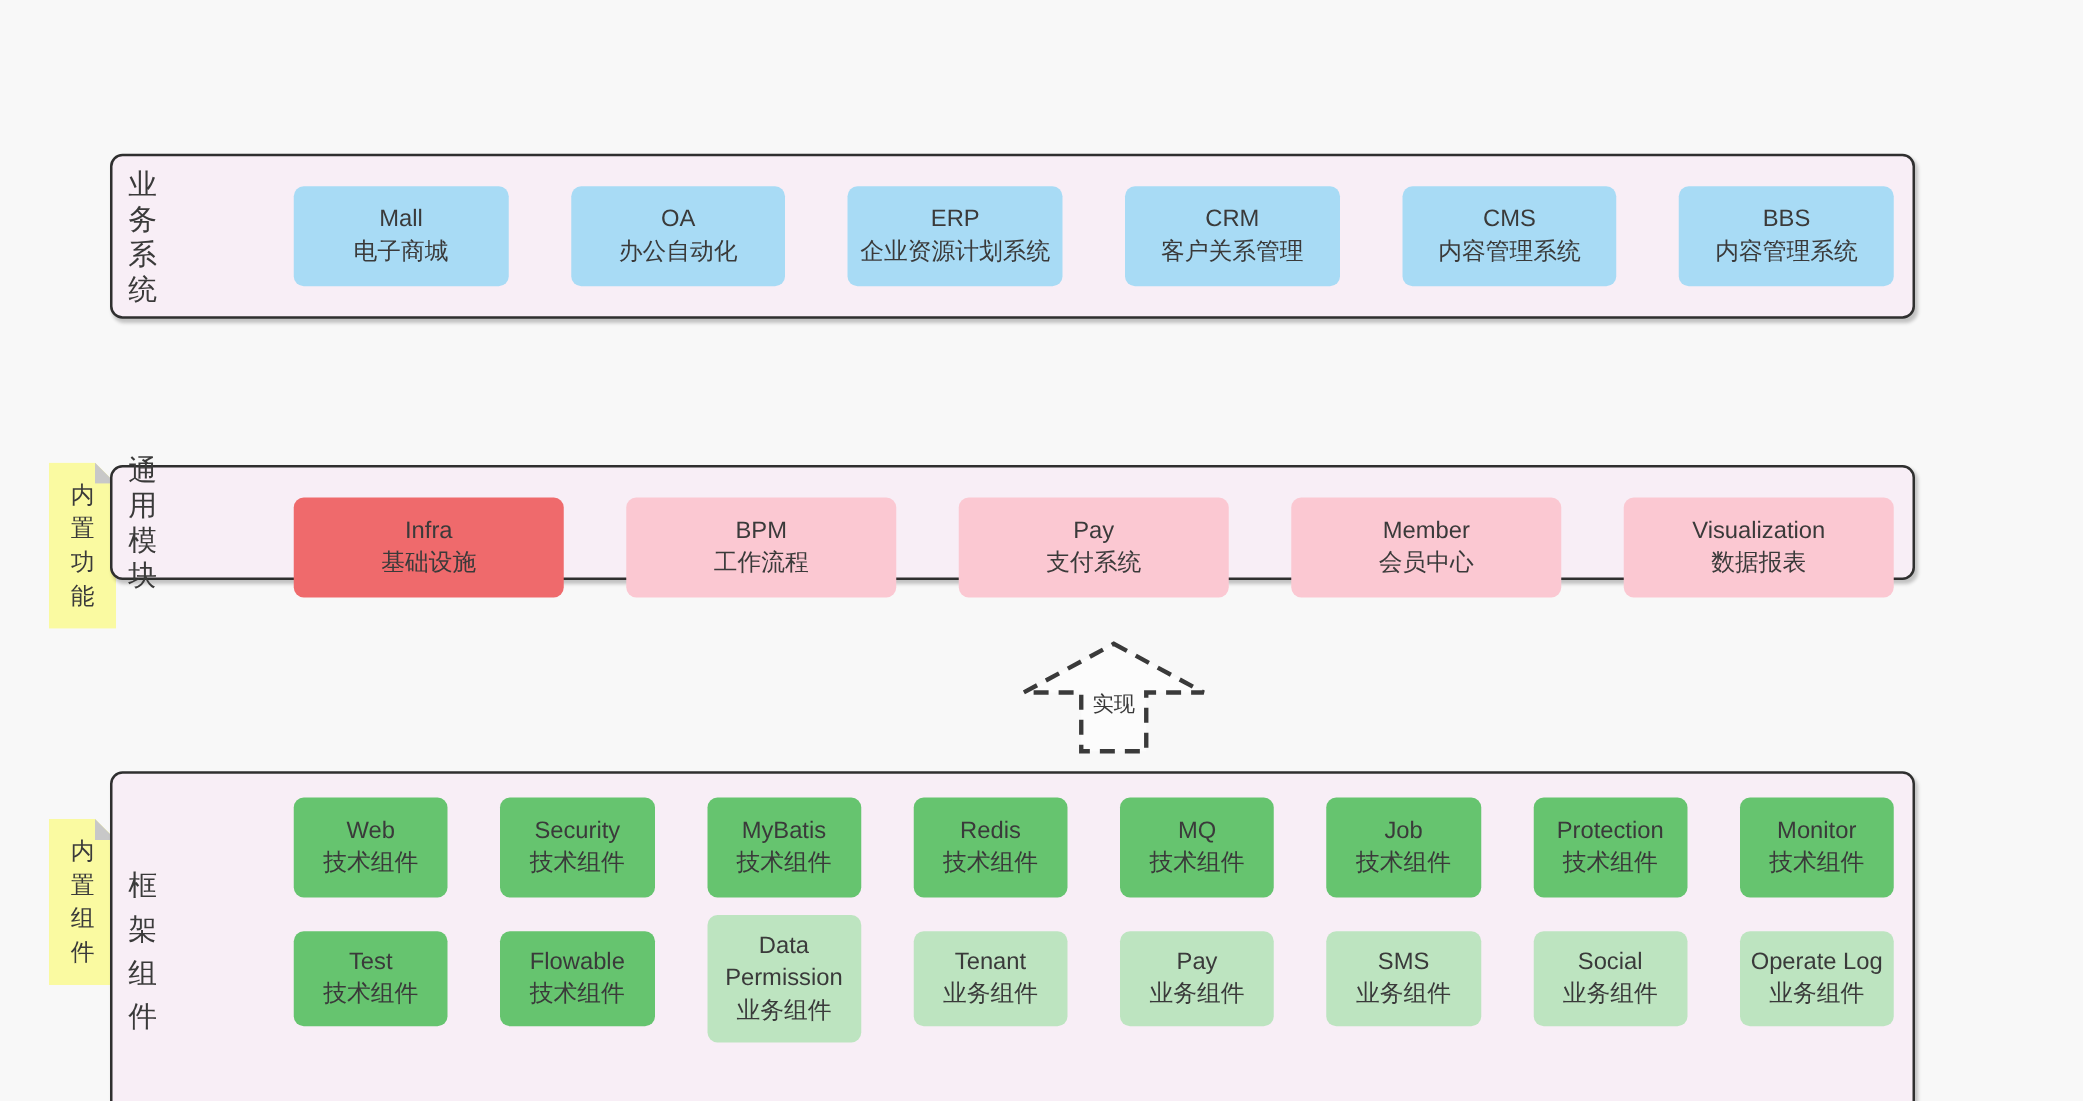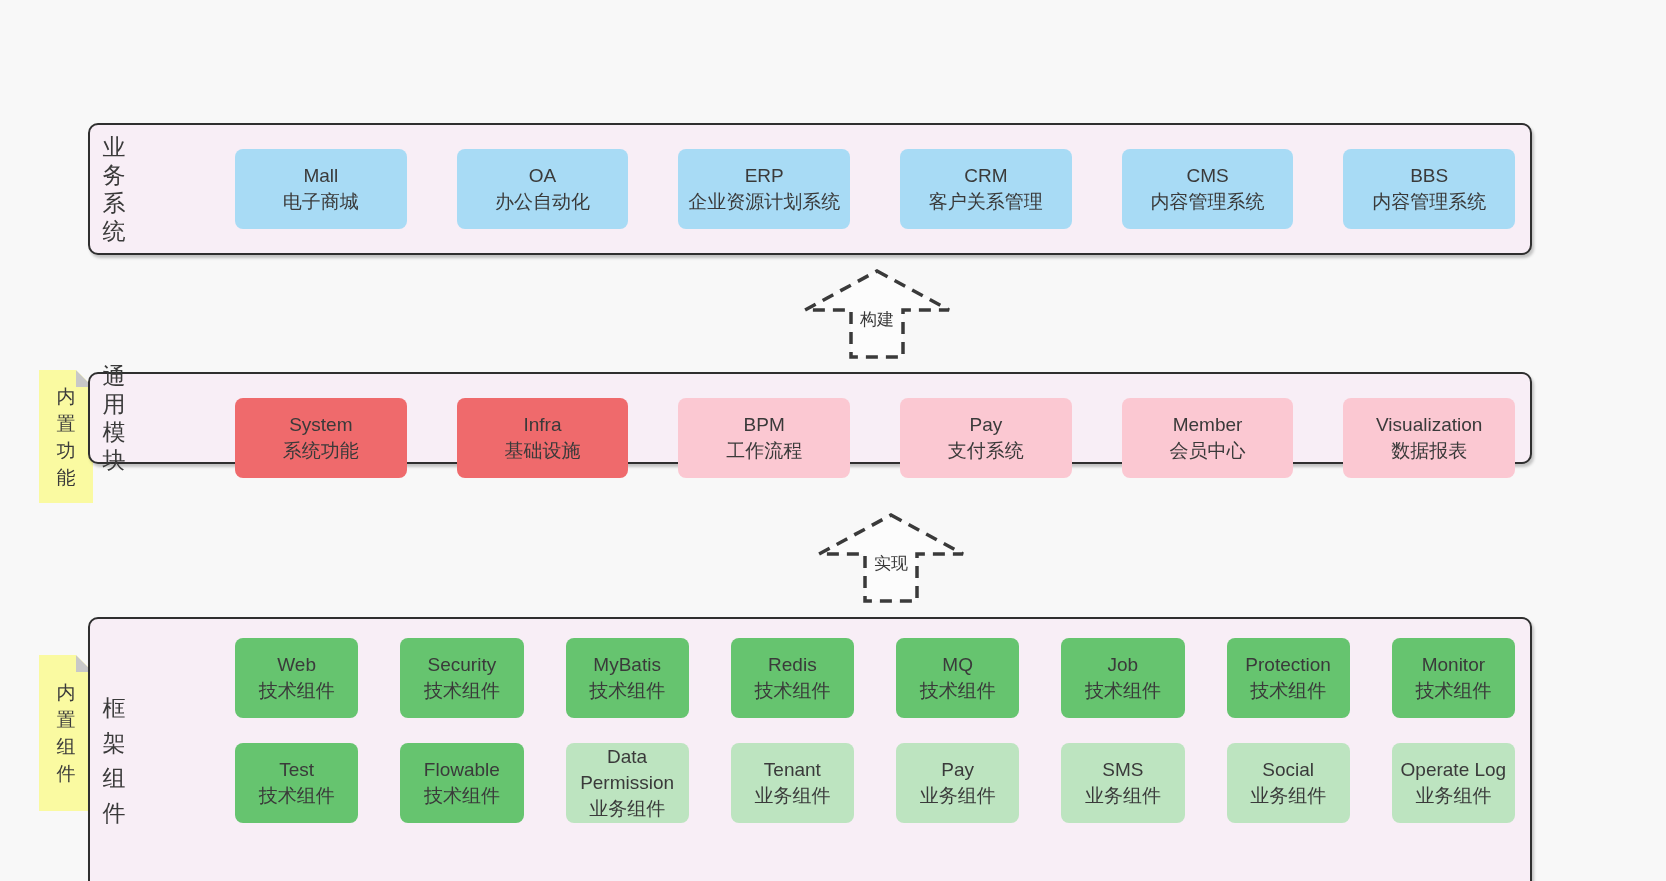--- a/index.html
+++ b/index.html
@@ -32,21 +32,21 @@
     line-height:28px;text-align:center;word-break:break-all;
   }
   #layer-framework .vlabel{line-height:35px;}
 
   
   .boxrow{position:absolute;left:145px;right:15px;display:flex;gap:50px;}
   #layer-business .boxrow{top:24px;height:80px;}
   #layer-modules .boxrow{top:24px;height:80px;}
   #layer-framework .boxrow{gap:42px;}
   .boxrow.fr1{top:19px;height:80px;}
-  .boxrow.fr2{top:124px;height:80px;}
+  .boxrow.fr2{top:124px;height:80px;align-items:center;}
 
   .box{
     flex:1;border-radius:8px;
     display:flex;flex-direction:column;align-items:center;justify-content:center;
     font-size:19px;line-height:26px;color:var(--c-text,#3a3a3a);
     text-align:center;padding:12px 4px;box-sizing:border-box;
   }
   .b-blue{background:var(--c-blue,#a8dbf5);}
   .b-red{background:var(--c-red,#ef6a6c);}
   .b-pink{background:var(--c-pink,#fbc8d2);}
@@ -59,21 +59,21 @@
     background:var(--c-yellow,#fafaa1);
     clip-path:polygon(0 0,calc(100% - 17px) 0,100% 17px,100% 100%,0 100%);
     display:flex;align-items:center;justify-content:center;
   }
   .tag::before{
     content:"";position:absolute;top:0;right:0;width:17px;height:17px;
     background:var(--c-fold,#c8c8c8);
     clip-path:polygon(0 0,100% 100%,0 100%);
   }
   #tag-features{top:370px;height:133px;}
-  #tag-components{top:655px;height:156px;}
+  #tag-components{top:655px;height:133px;}
   .tag .tlabel{
     width:22px;font-size:19px;line-height:27px;color:var(--c-text,#3a3a3a);
     text-align:center;word-break:break-all;
   }
 
   
   .arrow{position:absolute;width:150px;height:92px;}
   #arrow-build{left:802px;top:268px;}
   #arrow-implement{left:816px;top:512px;}
   .arrow svg{position:absolute;left:0;top:0;}
@@ -118,34 +118,24 @@
         <span>CMS</span>
         <span>内容管理系统</span>
       </div>
       <div class="box b-blue">
         <span>BBS</span>
         <span>内容管理系统</span>
       </div>
     </div>
   </section>
 
-  <div class="arrow" id="arrow-build">
-    <svg width="150" height="92" viewBox="0 0 150 92">
-      <path d="M75 3 L147 42 L101 42 L101 89 L49 89 L49 42 L3 42 Z" fill="#fcfcfc" stroke="#3a3a3a" stroke-width="3.5" stroke-dasharray="12 8" stroke-linejoin="miter"></path>
-    </svg>
-    <div class="albl">构建</div>
-  </div>
 
   <section class="layer" id="layer-modules">
     <div class="vlabel">通用模块</div>
     <div class="boxrow">
-      <div class="box b-red">
-        <span>System</span>
-        <span>系统功能</span>
-      </div>
       <div class="box b-red">
         <span>Infra</span>
         <span>基础设施</span>
       </div>
       <div class="box b-pink">
         <span>BPM</span>
         <span>工作流程</span>
       </div>
       <div class="box b-pink">
         <span>Pay</span>

